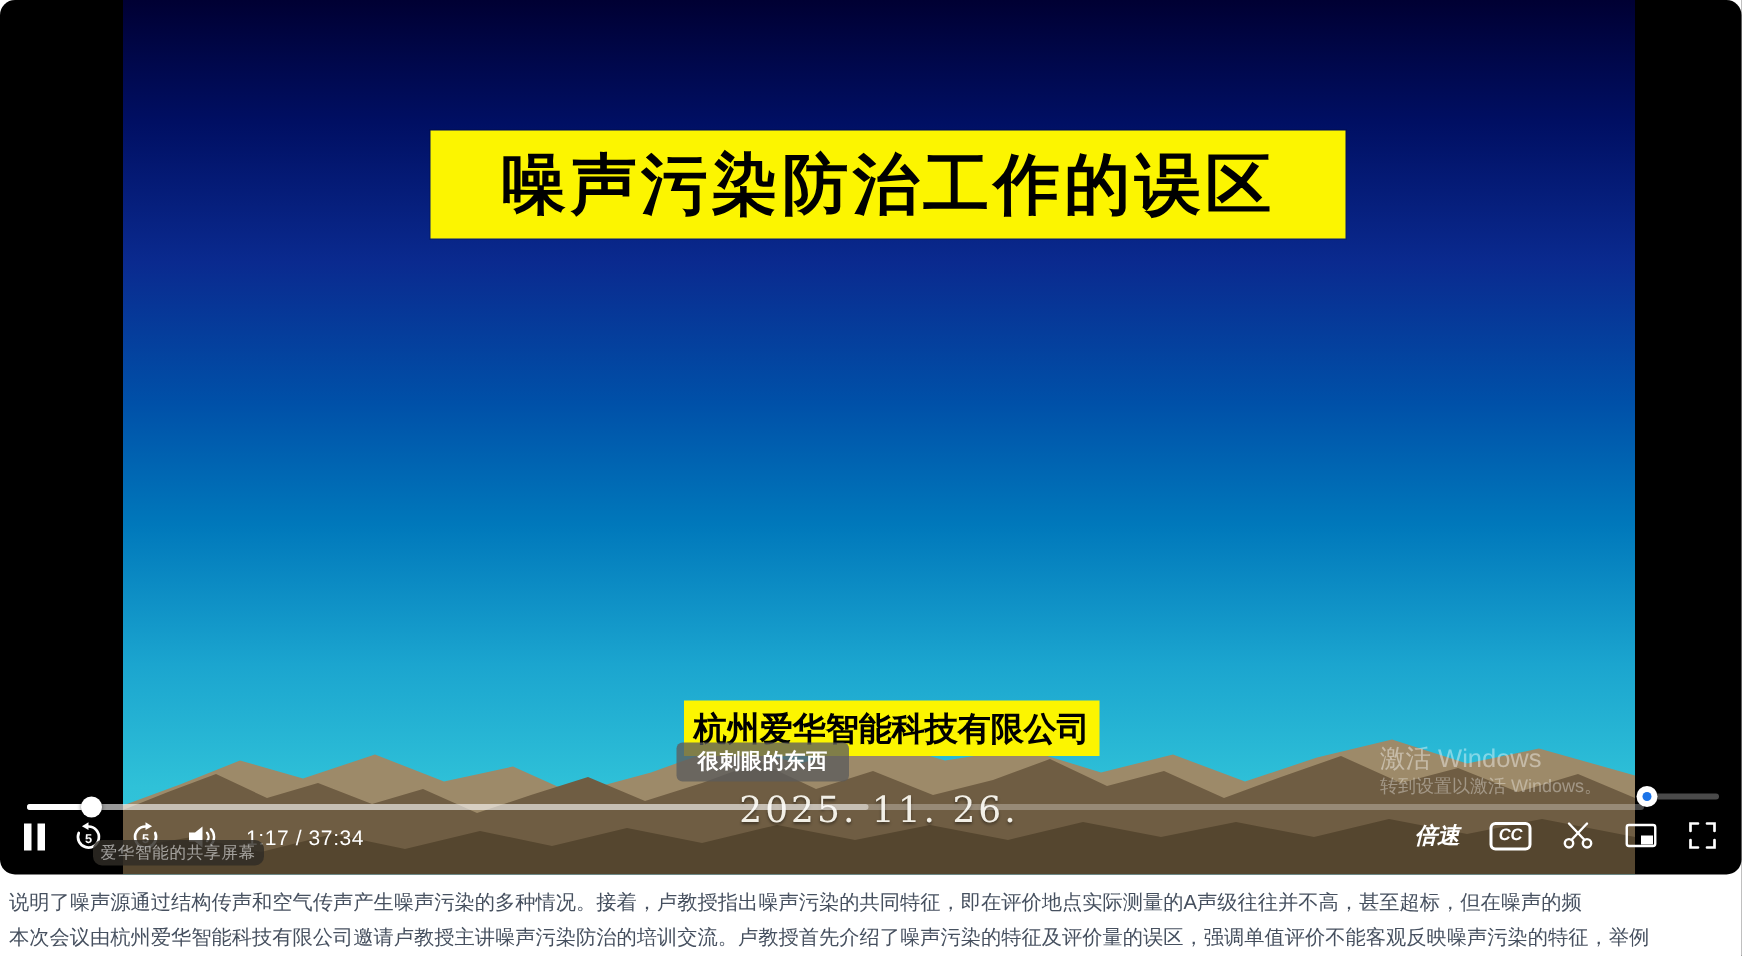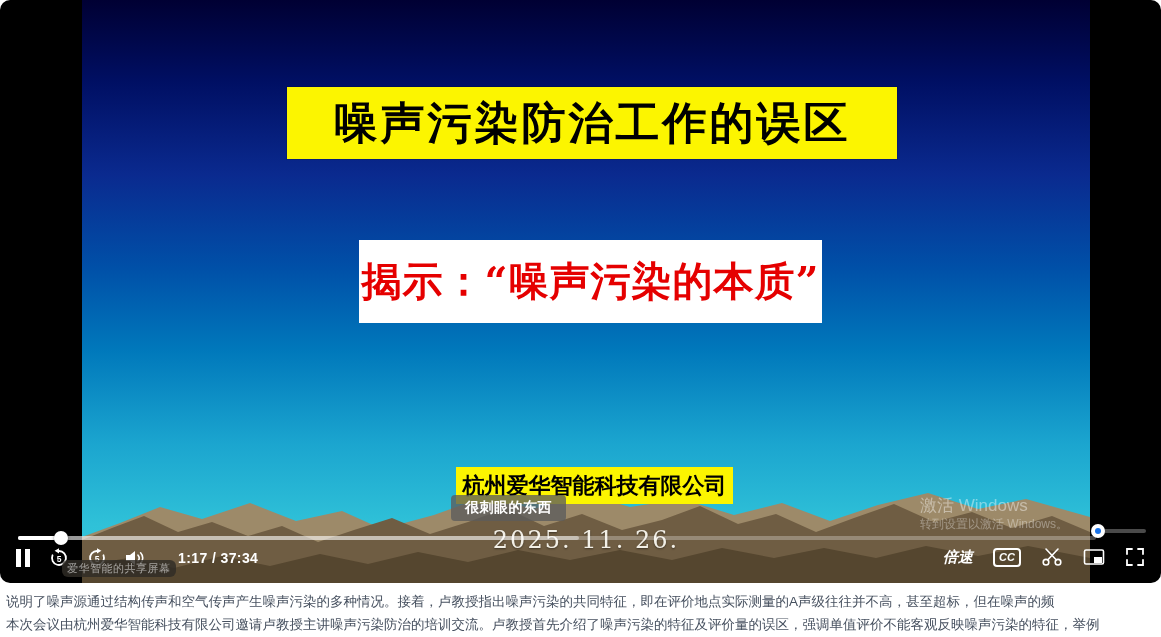--- a/index.html
+++ b/index.html
@@ -204,23 +204,23 @@
   }
   .ctrl-btn {
     display: flex; align-items: center; justify-content: center;
     color: #ffffff;
     cursor: pointer;
     line-height: 0;
   }
   #time-display {
     color: #ffffff;
     font-size: 14px;
-    font-weight: 700;
+    font-weight: 400;
     letter-spacing: .4px;
-    margin-left: 16px;
+    margin-left: 2px;
     white-space: nowrap;
   }
   #speed-btn {
     color: #ffffff;
     font-size: 15px;
     font-weight: 700;
     cursor: pointer;
     white-space: nowrap;
   }
   #cc-btn {
@@ -295,23 +295,20 @@
                L734,44 L772,30 L812,16 L852,34 L890,24 L930,40 L970,28 L1008,44 L1008,95 Z" fill="#6f5d43"></path>
       <path d="M0,95 L0,78 L46,70 L92,80 L140,68 L188,78 L238,66 L286,76 L336,64 L386,74 L436,62
                L488,72 L538,62 L590,72 L640,60 L692,70 L742,60 L794,70 L844,58 L896,68 L946,58
                L1008,70 L1008,95 Z" fill="#55462f"></path>
     </svg>
 
     <div id="title-box">
       <span id="title-text">噪声污染防治工作的误区</span>
     </div>
 
-    <div id="subtitle-box">
-      <span id="subtitle-text">揭示：“噪声污染的本质”</span>
-    </div>
 
     <div id="company-box">
       <span id="company-text">杭州爱华智能科技有限公司</span>
     </div>
 
     <div id="slide-date">2025. 11. 26.</div>
 
     <div id="win-watermark">
       <div id="win-wm-title">激活 Windows</div>
       <div id="win-wm-sub">转到设置以激活 Windows。</div>

